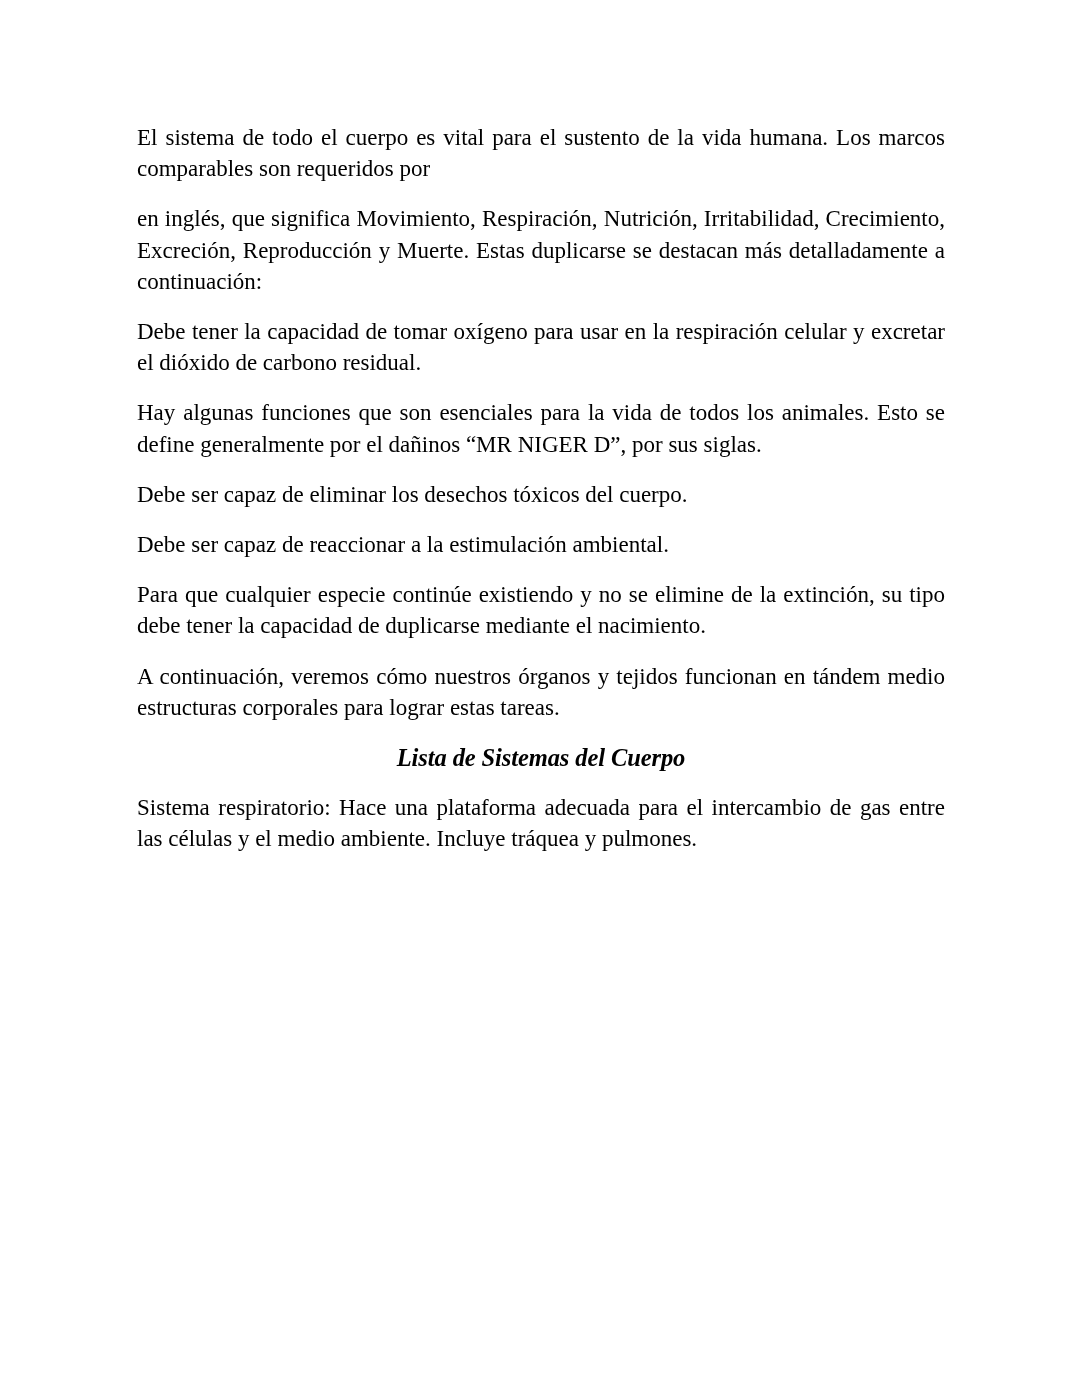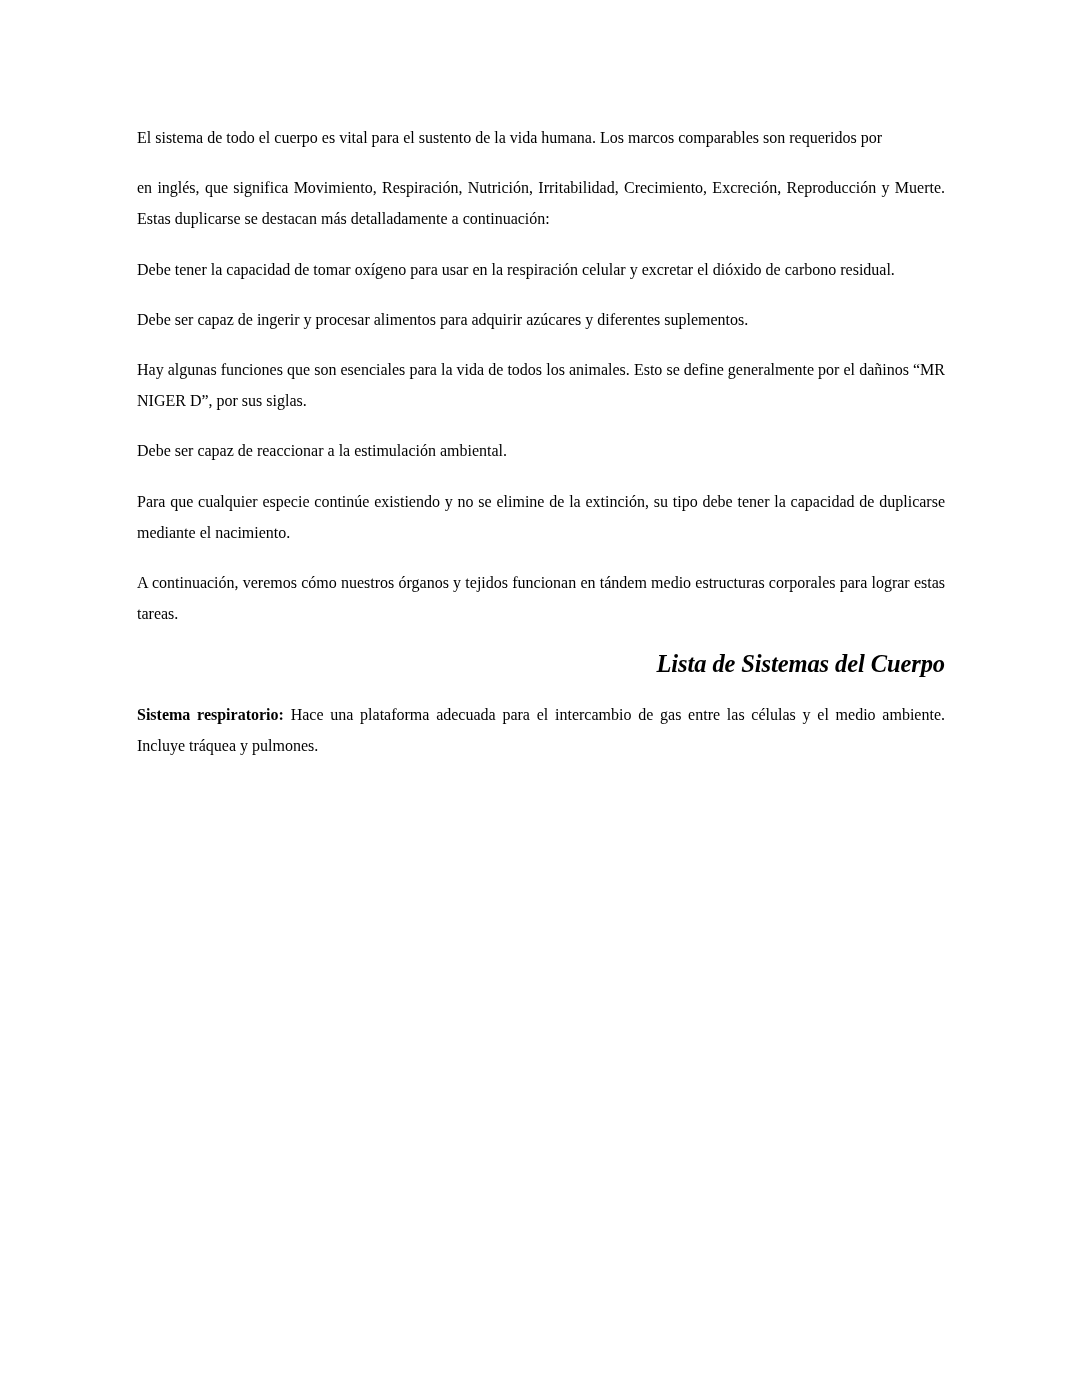--- a/index.html
+++ b/index.html
@@ -16,21 +16,21 @@
     overflow: hidden;
   }
   .content {
     position: absolute;
     left: 137px;
     top: 122px;
     width: 808px;
   }
   p.para {
     font-family: "Liberation Serif", "DejaVu Serif", serif;
-    font-size: 16px;
+    font-size: 23px;
     line-height: 31.2px;
     color: #000000;
     margin: 0 0 19px 0;
     text-align: justify;
     text-justify: inter-word;
     -webkit-hyphens: none;
     hyphens: none;
     word-spacing: 0px;
   }
   p.para.flow {
@@ -40,44 +40,44 @@
     text-align: left;
   }
   h2.section-heading {
     font-family: "Liberation Serif", "DejaVu Serif", serif;
     font-size: 24.5px;
     line-height: 31.2px;
     font-weight: bold;
     font-style: italic;
     color: #000000;
     margin: 0 0 19px 0;
-    text-align: right;
+    text-align: center;
     letter-spacing: -0.1px;
   }
   .lead-in {
-    font-weight: bold;
+    font-weight: normal;
   }
 </style>
 </head>
 <body>
 
 <div class="page">
   <div class="content">
 
     <p class="para flow">El sistema de todo el cuerpo es vital para el sustento de la vida humana. Los marcos comparables son requeridos por</p>
 
     <p class="para flow">en inglés, que significa Movimiento, Respiración, Nutrición, Irritabilidad, Crecimiento, Excreción, Reproducción y Muerte. Estas duplicarse se destacan más detalladamente a continuación:</p>
 
     <p class="para flow">Debe tener la capacidad de tomar oxígeno para usar en la respiración celular y excretar el dióxido de carbono residual.</p>
 
-    <p class="para flow">Debe ser capaz de ingerir y procesar alimentos para adquirir azúcares y diferentes suplementos.</p>
 
 
     <p class="para flow">Hay algunas funciones que son esenciales para la vida de todos los animales. Esto se define generalmente por el dañinos “MR NIGER D”, por sus siglas.</p>
 
+    <p class="para single">Debe ser capaz de eliminar los desechos tóxicos del cuerpo.</p>
 
     <p class="para single">Debe ser capaz de reaccionar a la estimulación ambiental.</p>
 
 
     <p class="para flow">Para que cualquier especie continúe existiendo y no se elimine de la extinción, su tipo debe tener la capacidad de duplicarse mediante el nacimiento.</p>
 
     <p class="para flow">A continuación, veremos cómo nuestros órganos y tejidos funcionan en tándem medio estructuras corporales para lograr estas tareas.</p>
 
     <h2 class="section-heading">Lista de Sistemas del Cuerpo</h2>
 

